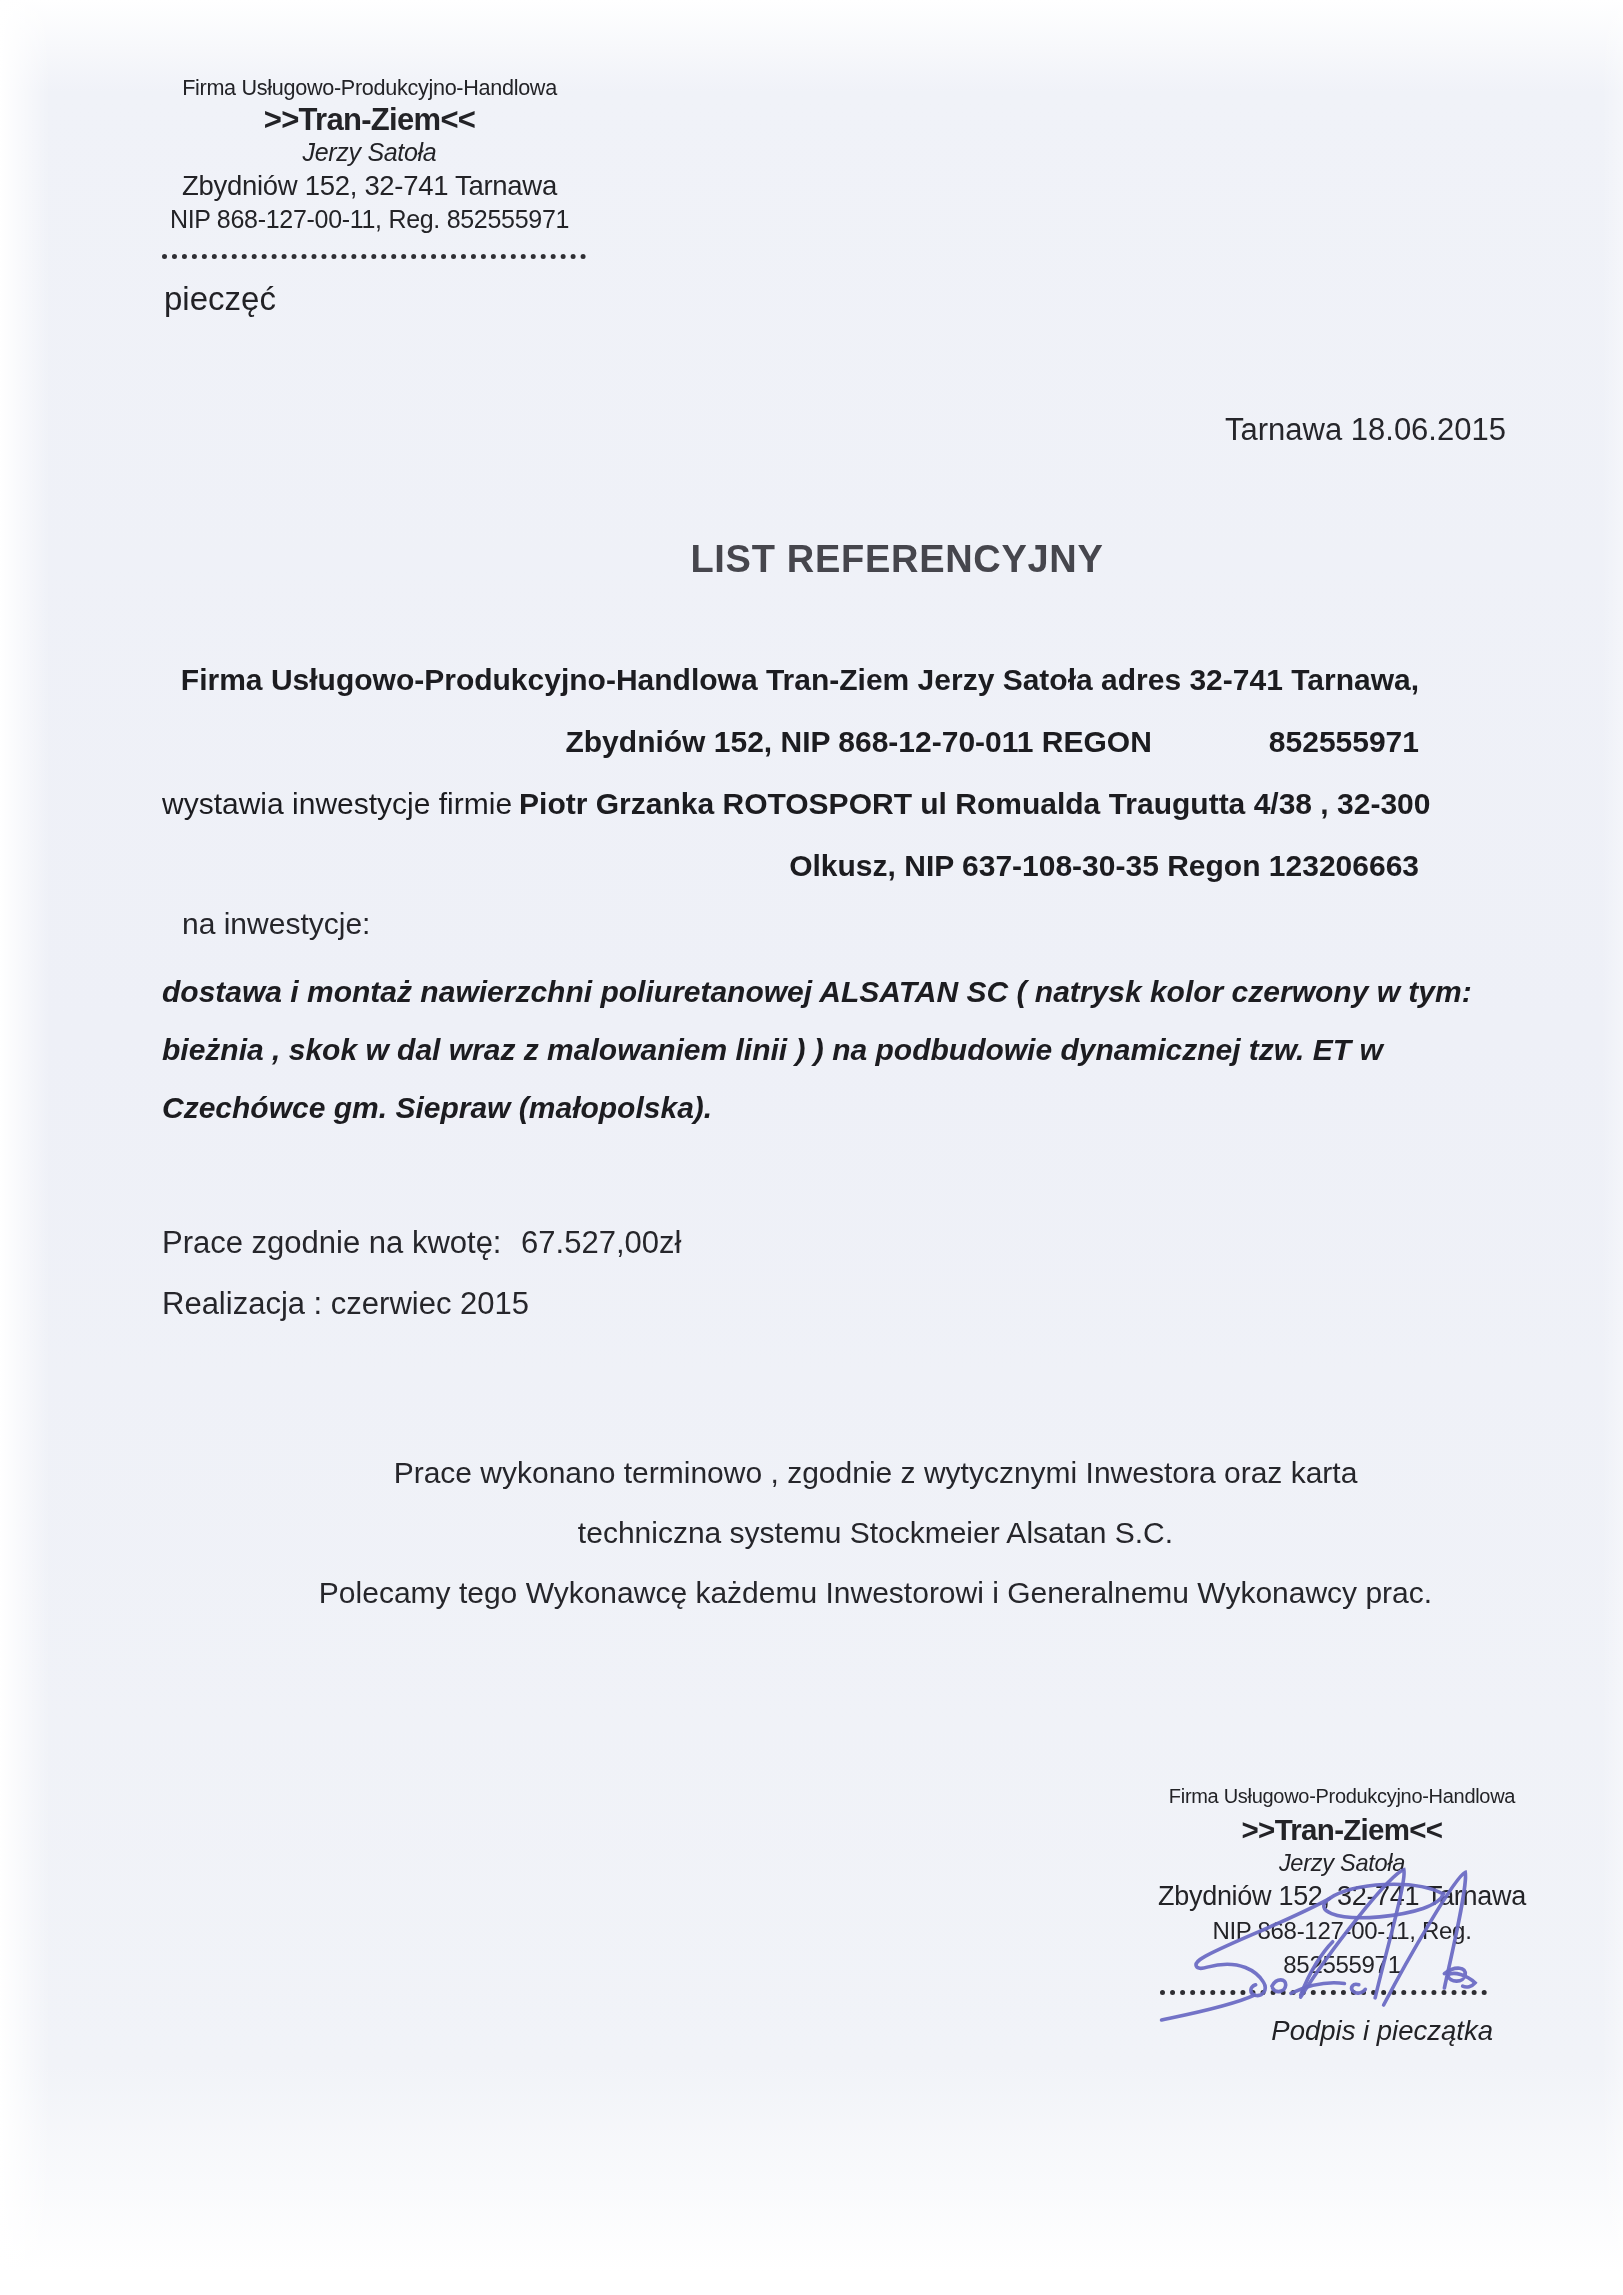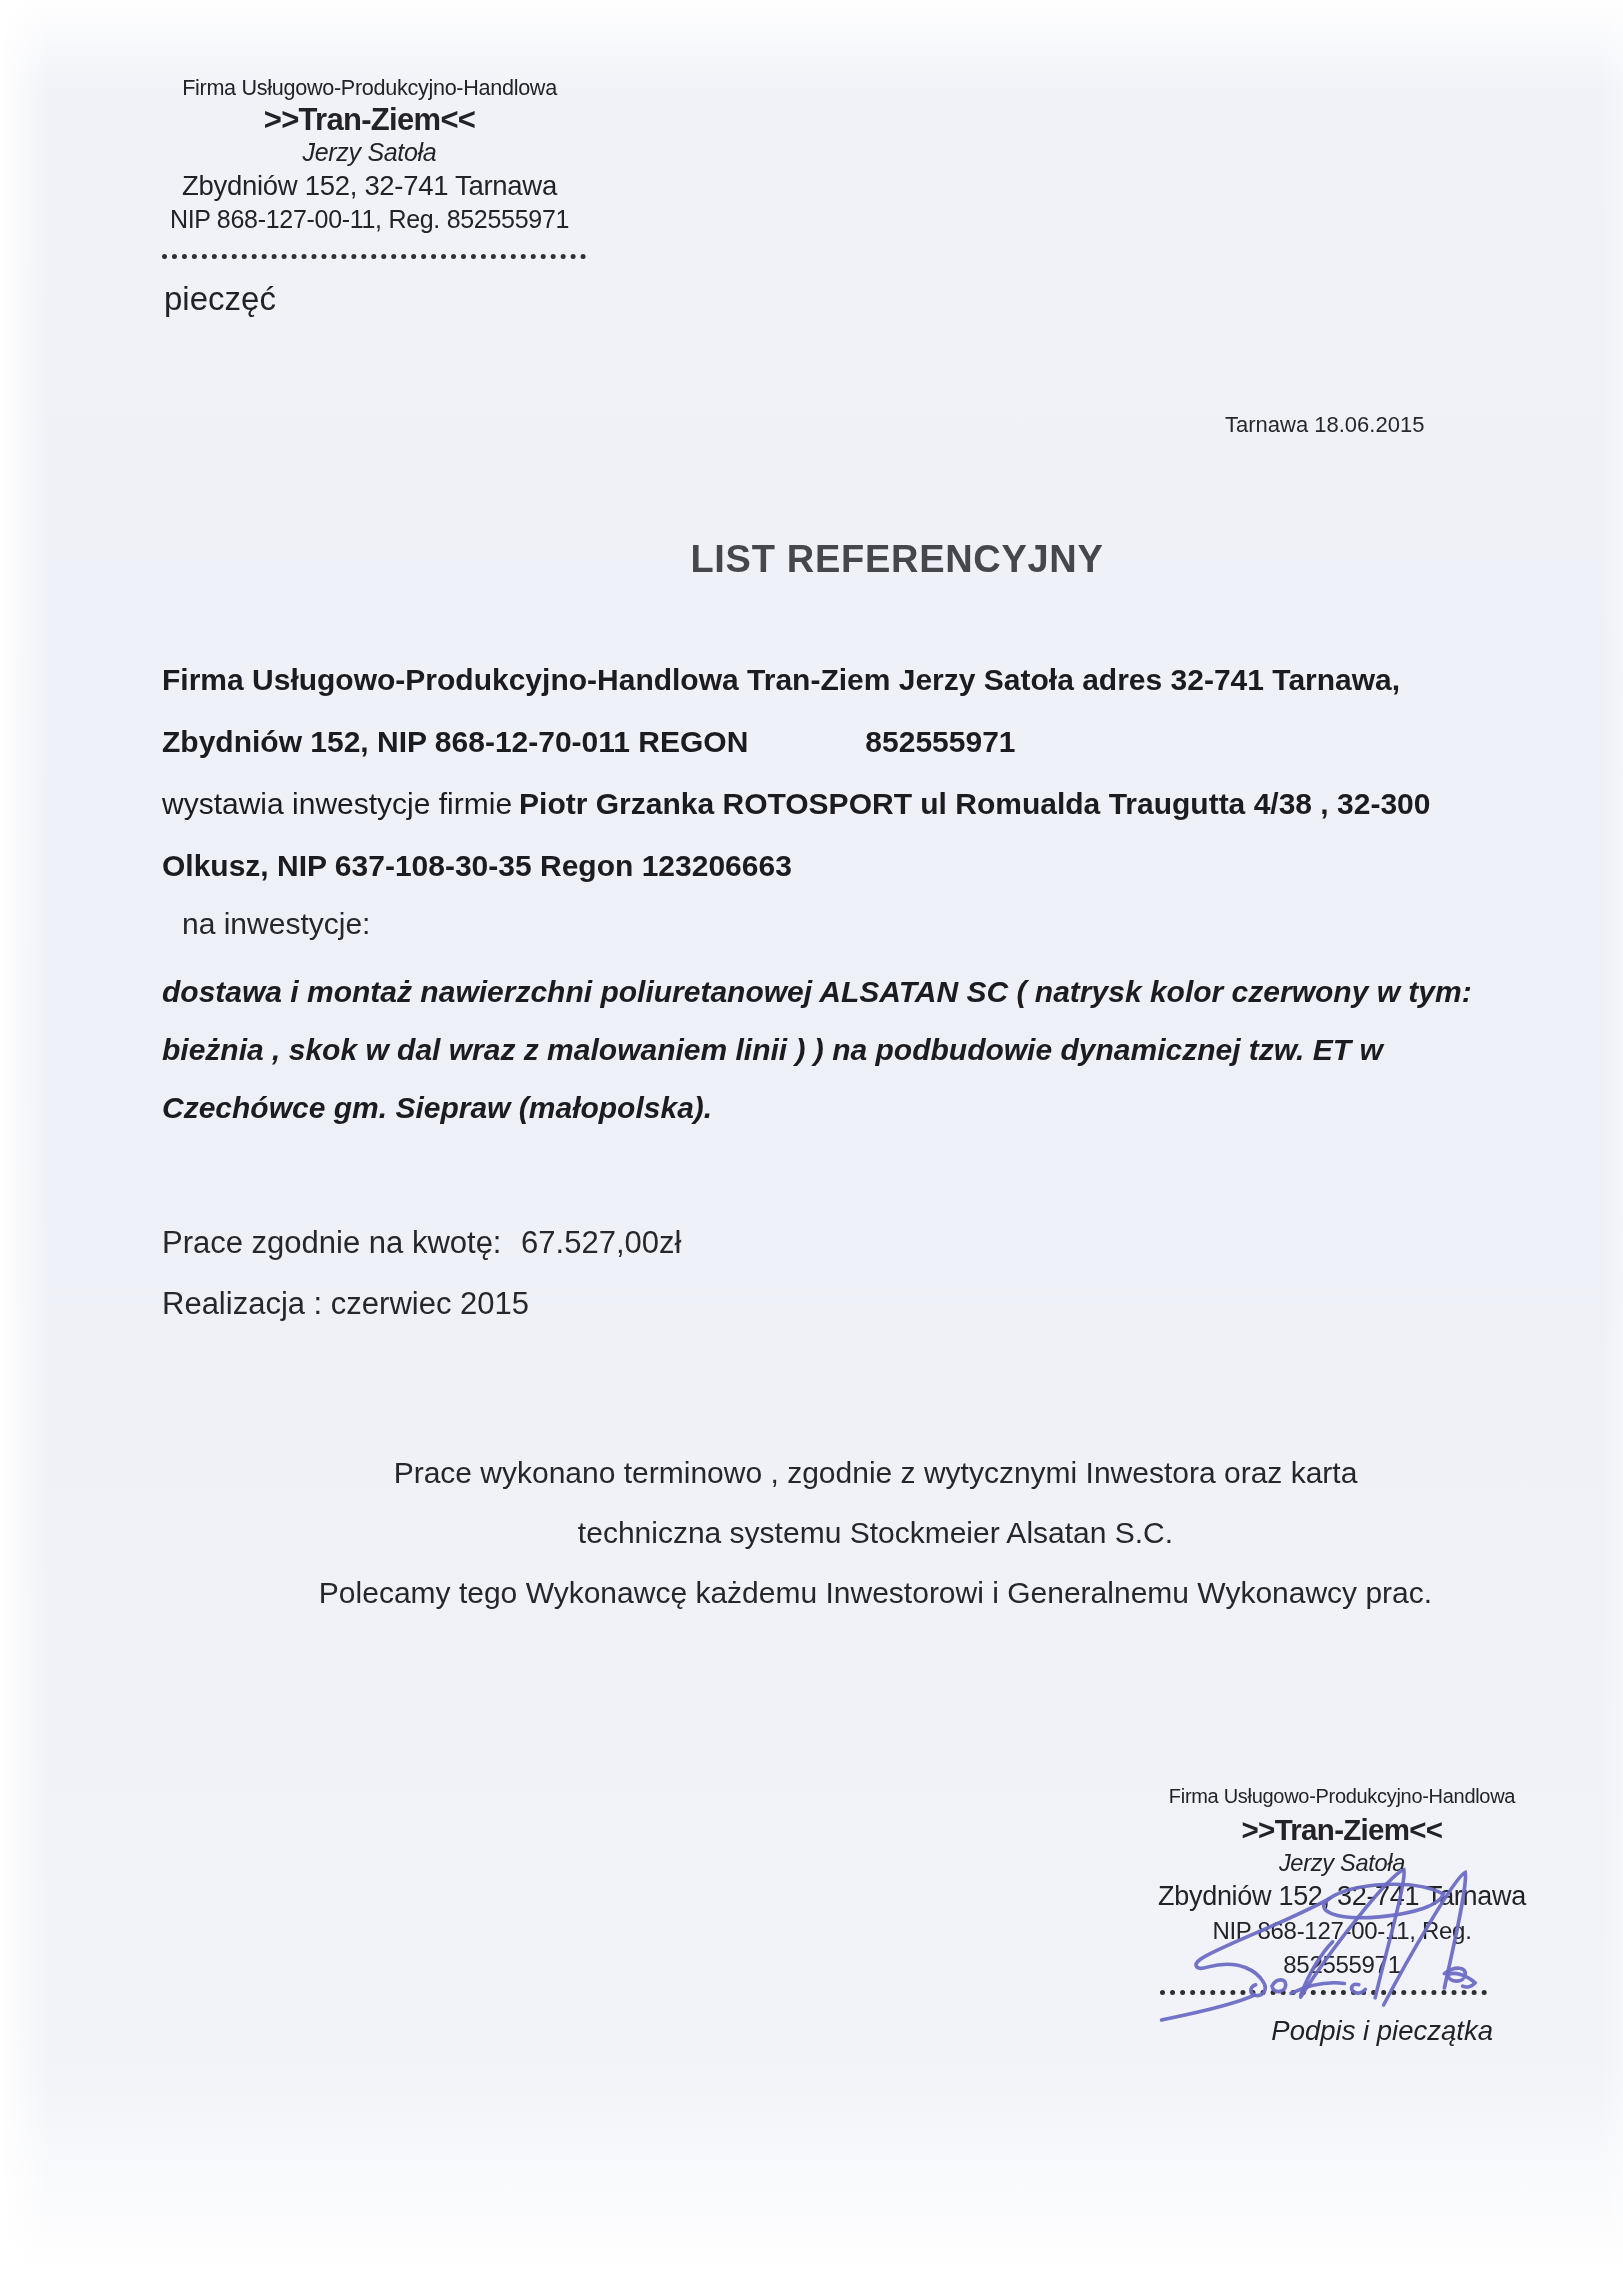--- a/index.html
+++ b/index.html
@@ -32,27 +32,27 @@
   .stamp-bottom .s-ids     { font-size:24px; line-height:34px; }
 
   .dotted { border-bottom:5.9px dotted #2e2e33; height:0; }
   .dotted-top    { left:162px; top:254px; width:424px; }
   .dotted-bottom { left:1160px; top:1990px; width:327px; border-bottom-width:5.2px; }
 
   .pieczec { left:164px; top:280px; font-size:33px; color:#222226; }
   .podpis  { left:1113px; top:2015px; width:380px; text-align:right; font-size:27.5px; font-style:italic; color:#222226; }
 
   
-  .date  { left:1225px; top:412px; font-size:22px; color:#26262b; }
+  .date  { left:1225px; top:412px; font-size:31px; color:#26262b; }
   .title { left:85px; top:538px; width:1624px; text-align:center;
            font-size:38px; font-weight:bold; letter-spacing:0.7px; color:#46464d; margin:0; }
 
   .para  { font-size:30px; color:#1c1c20; }
   .para .line { height:62px; line-height:62px; white-space:nowrap; }
-  .bold { font-weight:bold; }
+  .bold { font-weight:bold;text-align:right; }
   .para1 { left:162px; top:649px; width:1257px; }
   .regon-gap { display:inline-block; margin-left:117px; }
   .intro-gap { display:inline-block; margin-left:7px; }
 
   .inv-label { left:162px; top:907px; font-size:30px; color:#26262b;margin-left:20px; }
   .para-inv  { left:162px; top:963px; width:1283px; font-weight:bold; font-style:italic; }
   .para-inv .line { height:58px; line-height:58px; }
 
   .amount-row  { left:162px; top:1225px; font-size:31px; color:#26262b; }
   .amount-val  { display:inline-block; margin-left:19.6px; }

